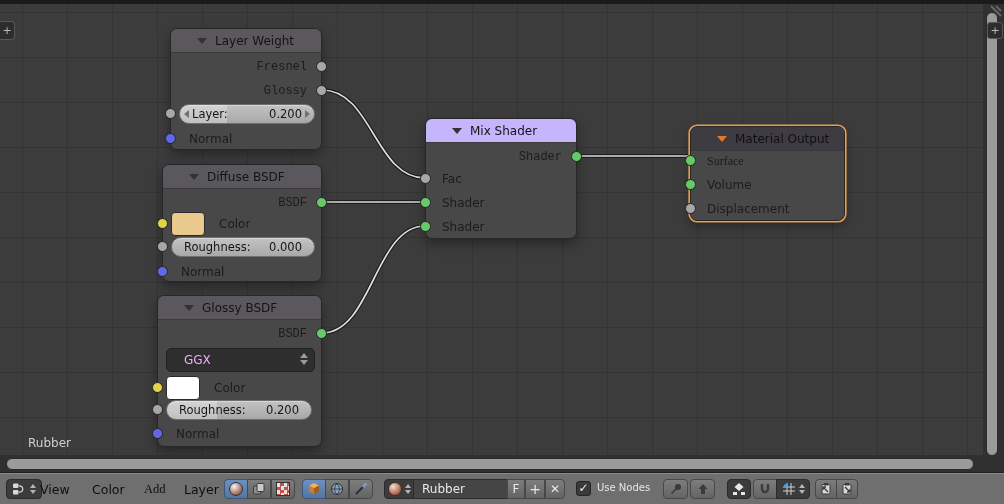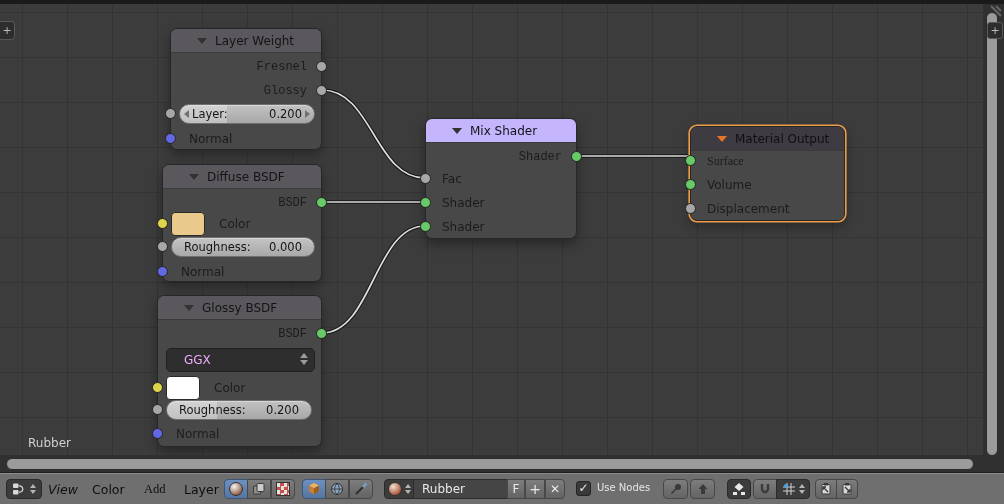--- a/index.html
+++ b/index.html
@@ -236,21 +236,21 @@
         <rect x="1" y="1.5" width="5.5" height="4.5" rx="1" fill="#d9d9d9"></rect>
         <rect x="1" y="8" width="5.5" height="4.5" rx="1" fill="#d9d9d9"></rect>
         <path d="M7 3.8 C 12 3.8 12 10.2 7 10.2" stroke="#d9d9d9" fill="none" stroke-width="1.2"></path>
       </svg>
       <span class="chev2">
           <i class="up"></i>
           <i class="dn"></i>
         </span>
     </div>
 
-    <span class="menu" style="left:48px;font-style:italic;">View</span>
+    <span class="menu" style="left:40px;">View</span>
     <span class="menu" style="left:92px;">Color</span>
     <span class="menu" style="left:144px;font-family:Liberation Serif, serif;">Add</span>
     <span class="menu" style="left:184px;">Layer</span>
 
     <div class="tbtn active grp-l" style="left:224px; width:24px;">
       <span class="sphere-shader"></span>
     </div>
     <div class="tbtn grp-m" style="left:248px; width:24px;">
       <svg width="14" height="14">
         <rect x="1.5" y="4" width="7" height="8" rx="1" fill="#8f8f8f" stroke="#3a3a3a"></rect>

